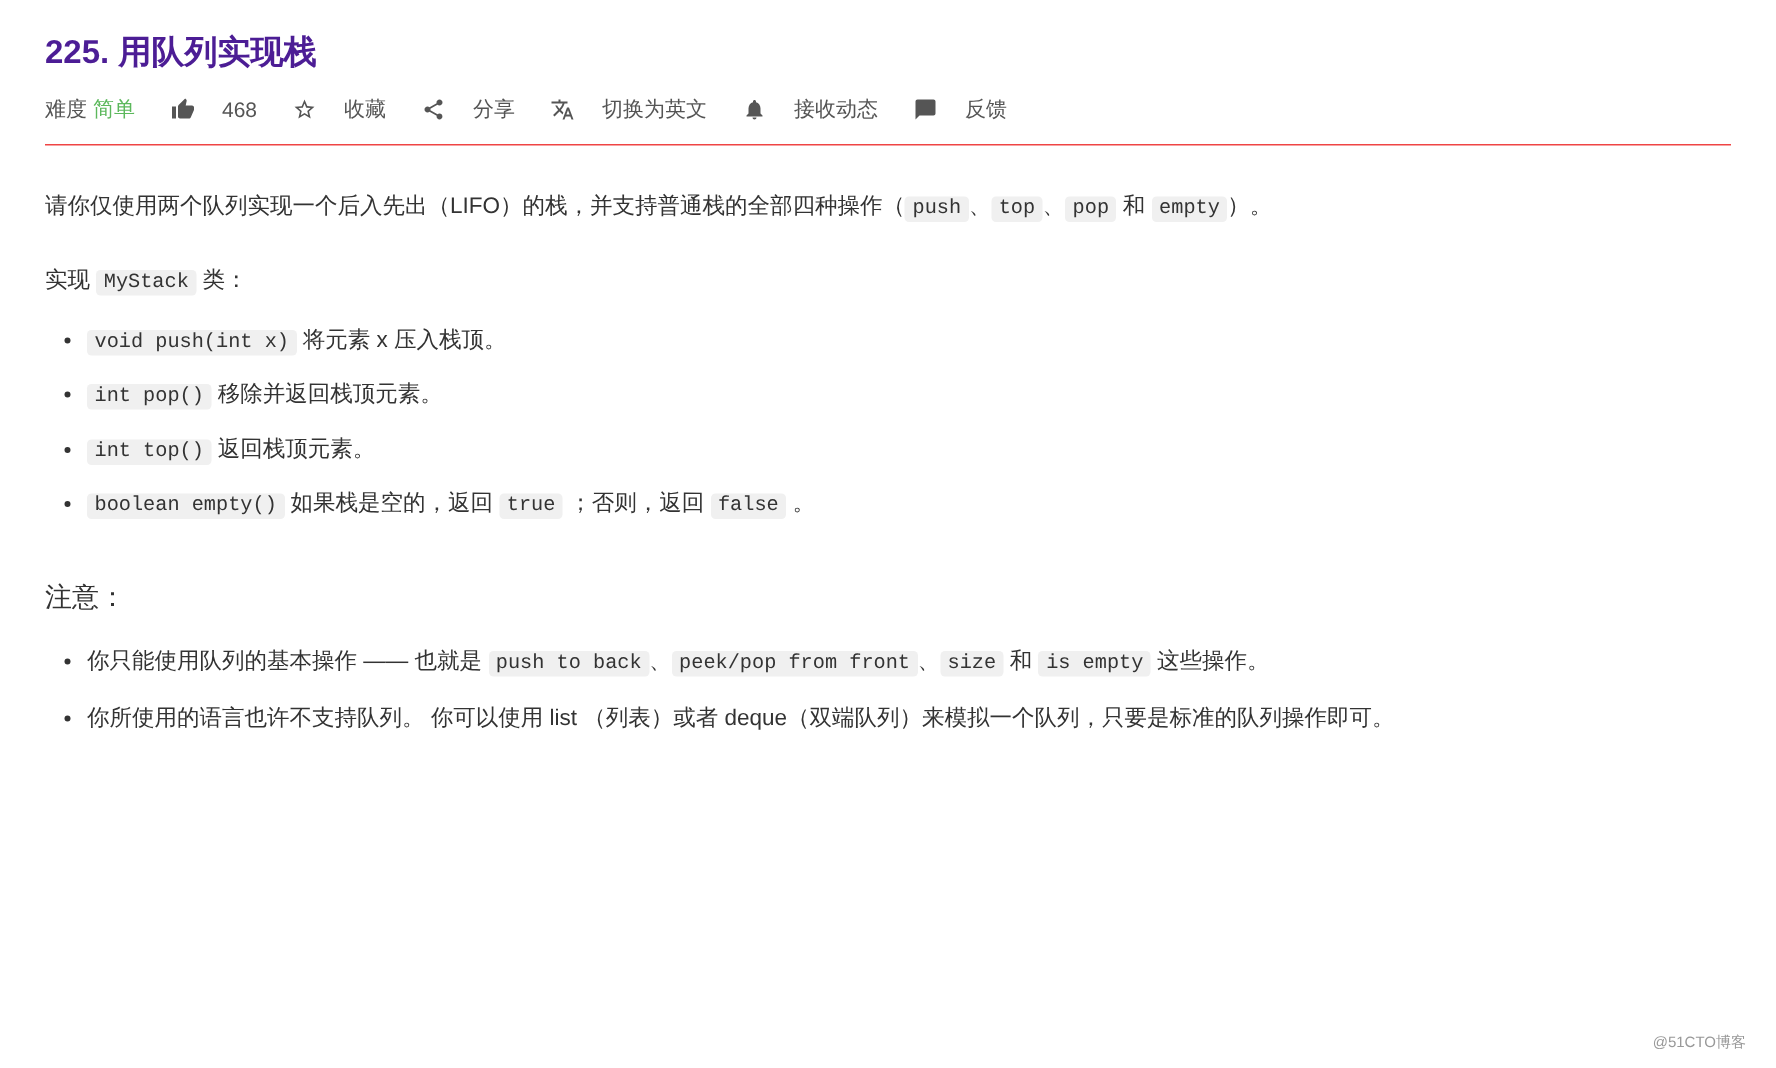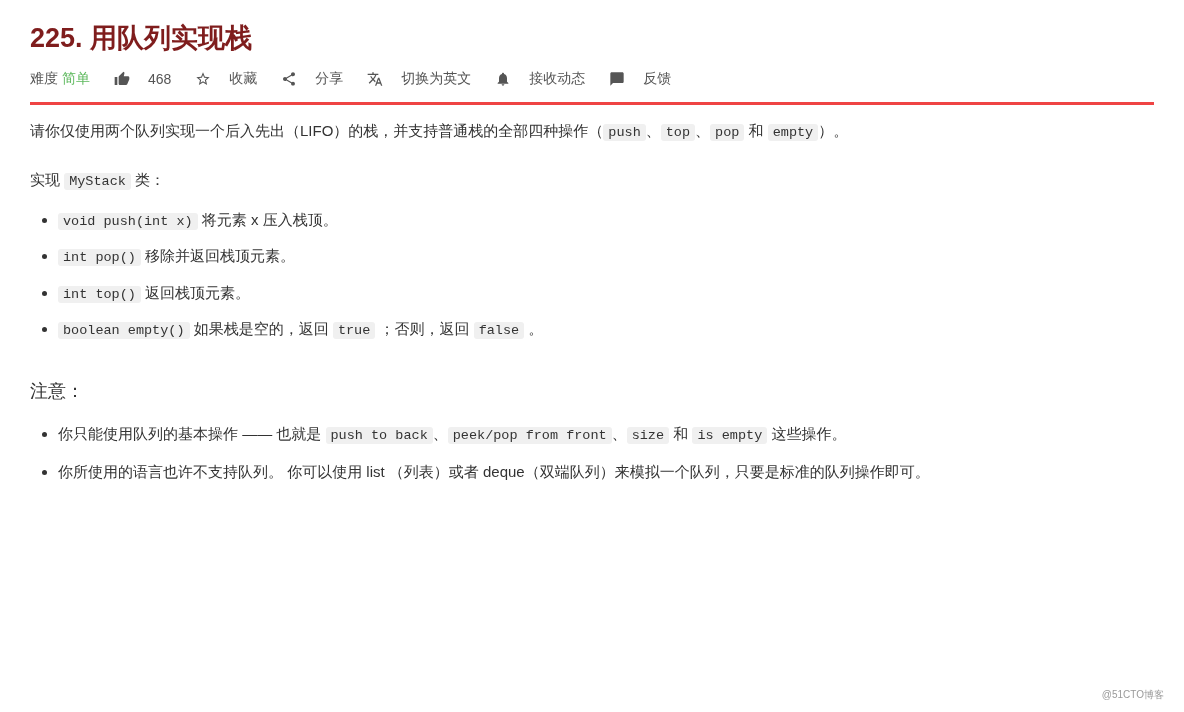--- a/index.html
+++ b/index.html
@@ -12,35 +12,35 @@
       font-family: -apple-system, BlinkMacSystemFont, "PingFang SC", "Microsoft YaHei", sans-serif;
       font-size: 15px;
       color: #333;
       background: #fff;
       width: 1184px;
       min-height: 712px;
       padding: 20px 30px;
     }
 
     .title {
-      font-size: 27px;
+      font-size: 22px;
       font-weight: bold;
-      color: #7f1d1d;
+      color: #4c1d95;
       margin-bottom: 14px;
     }
 
     .toolbar {
       display: flex;
       align-items: center;
       gap: 24px;
       font-size: 14px;
       color: #555;
       padding-bottom: 14px;
-      border-bottom: 3px solid #ef4444;
-      margin-bottom: 12px;
+      border-bottom: 1px solid #ef4444;
+      margin-bottom: 27px;
     }
 
     .toolbar-item {
       display: flex;
       align-items: center;
       gap: 18px;
       cursor: pointer;
       color: #555;
     }
 

